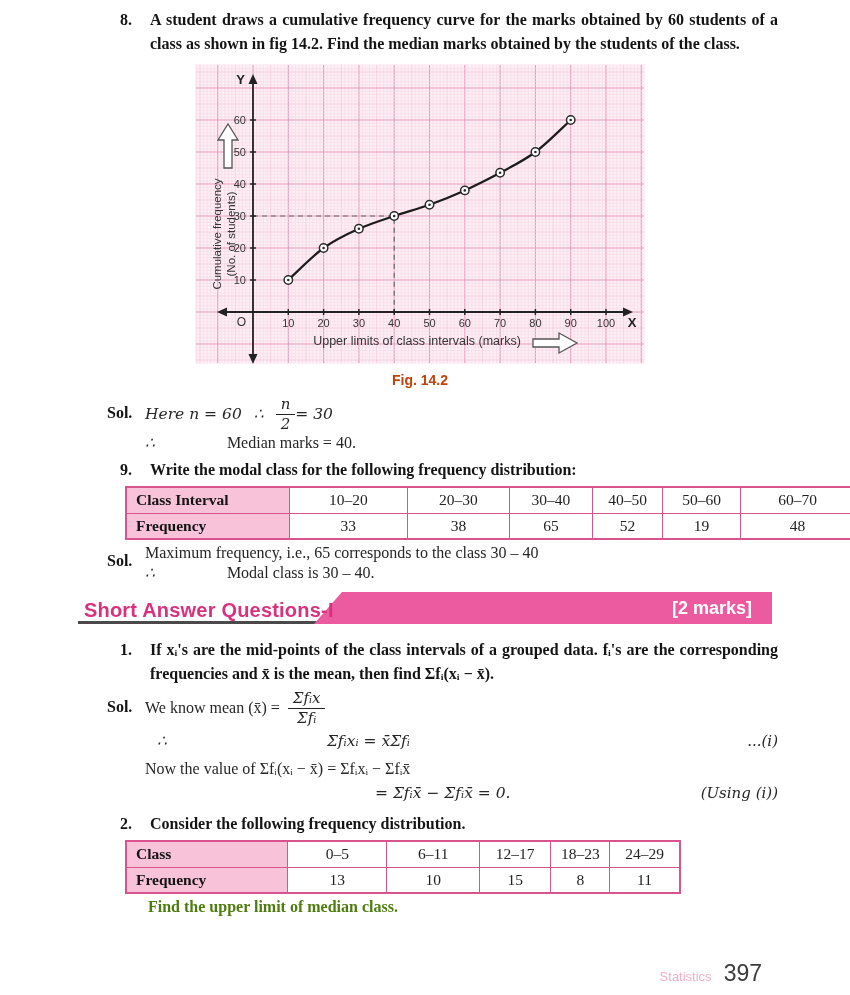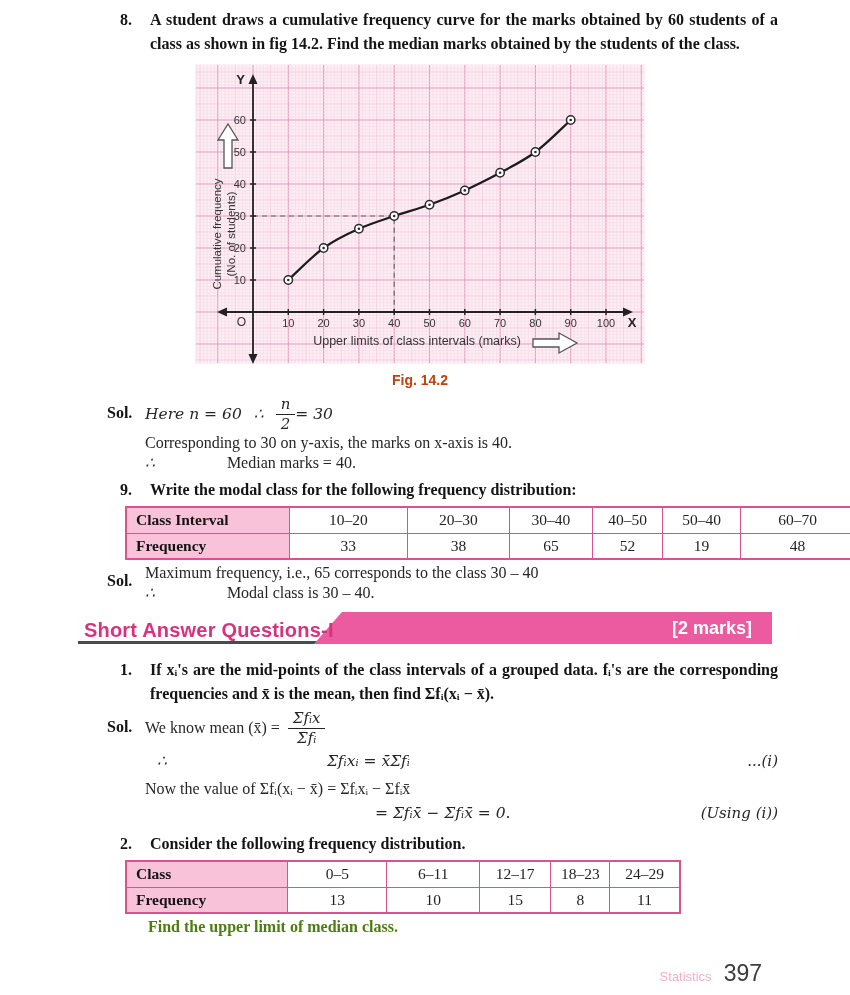--- a/index.html
+++ b/index.html
@@ -370,21 +370,20 @@
     <span class="sol-label">Sol.</span>
     <div class="mrow" style="gap:12px;">
       <span class="math">Here n = 60</span>
       <span class="math">∴</span>
       <span class="frac">
         <span class="num">n</span>
         <span class="den">2</span>
       </span>
       <span class="math" style="margin-left:-12px">= 30</span>
     </div>
-    <div class="indent1">Corresponding to 30 on y-axis, the marks on x-axis is 40.</div>
     <div class="tline">
       <span class="math">∴</span>
       <span>Median marks = 40.</span>
     </div>
   </div>
 
   <div class="question" style="margin-top:6px;">
     <span class="qnum">9.</span>
     <span>Write the modal class for the following frequency distribution:</span>
   </div>
@@ -399,21 +398,21 @@
         <col style="width:10.7%">
         <col style="width:15.7%">
       </colgroup>
     <tbody>
         <tr>
       <td class="hd">Class Interval</td>
       <td>10–20</td>
       <td>20–30</td>
       <td>30–40</td>
       <td>40–50</td>
-      <td>50–40</td>
+      <td>50–60</td>
       <td>60–70</td>
     </tr>
     <tr>
       <td class="hd">Frequency</td>
       <td>33</td>
       <td>38</td>
       <td>65</td>
       <td>52</td>
       <td>19</td>
       <td>48</td>

